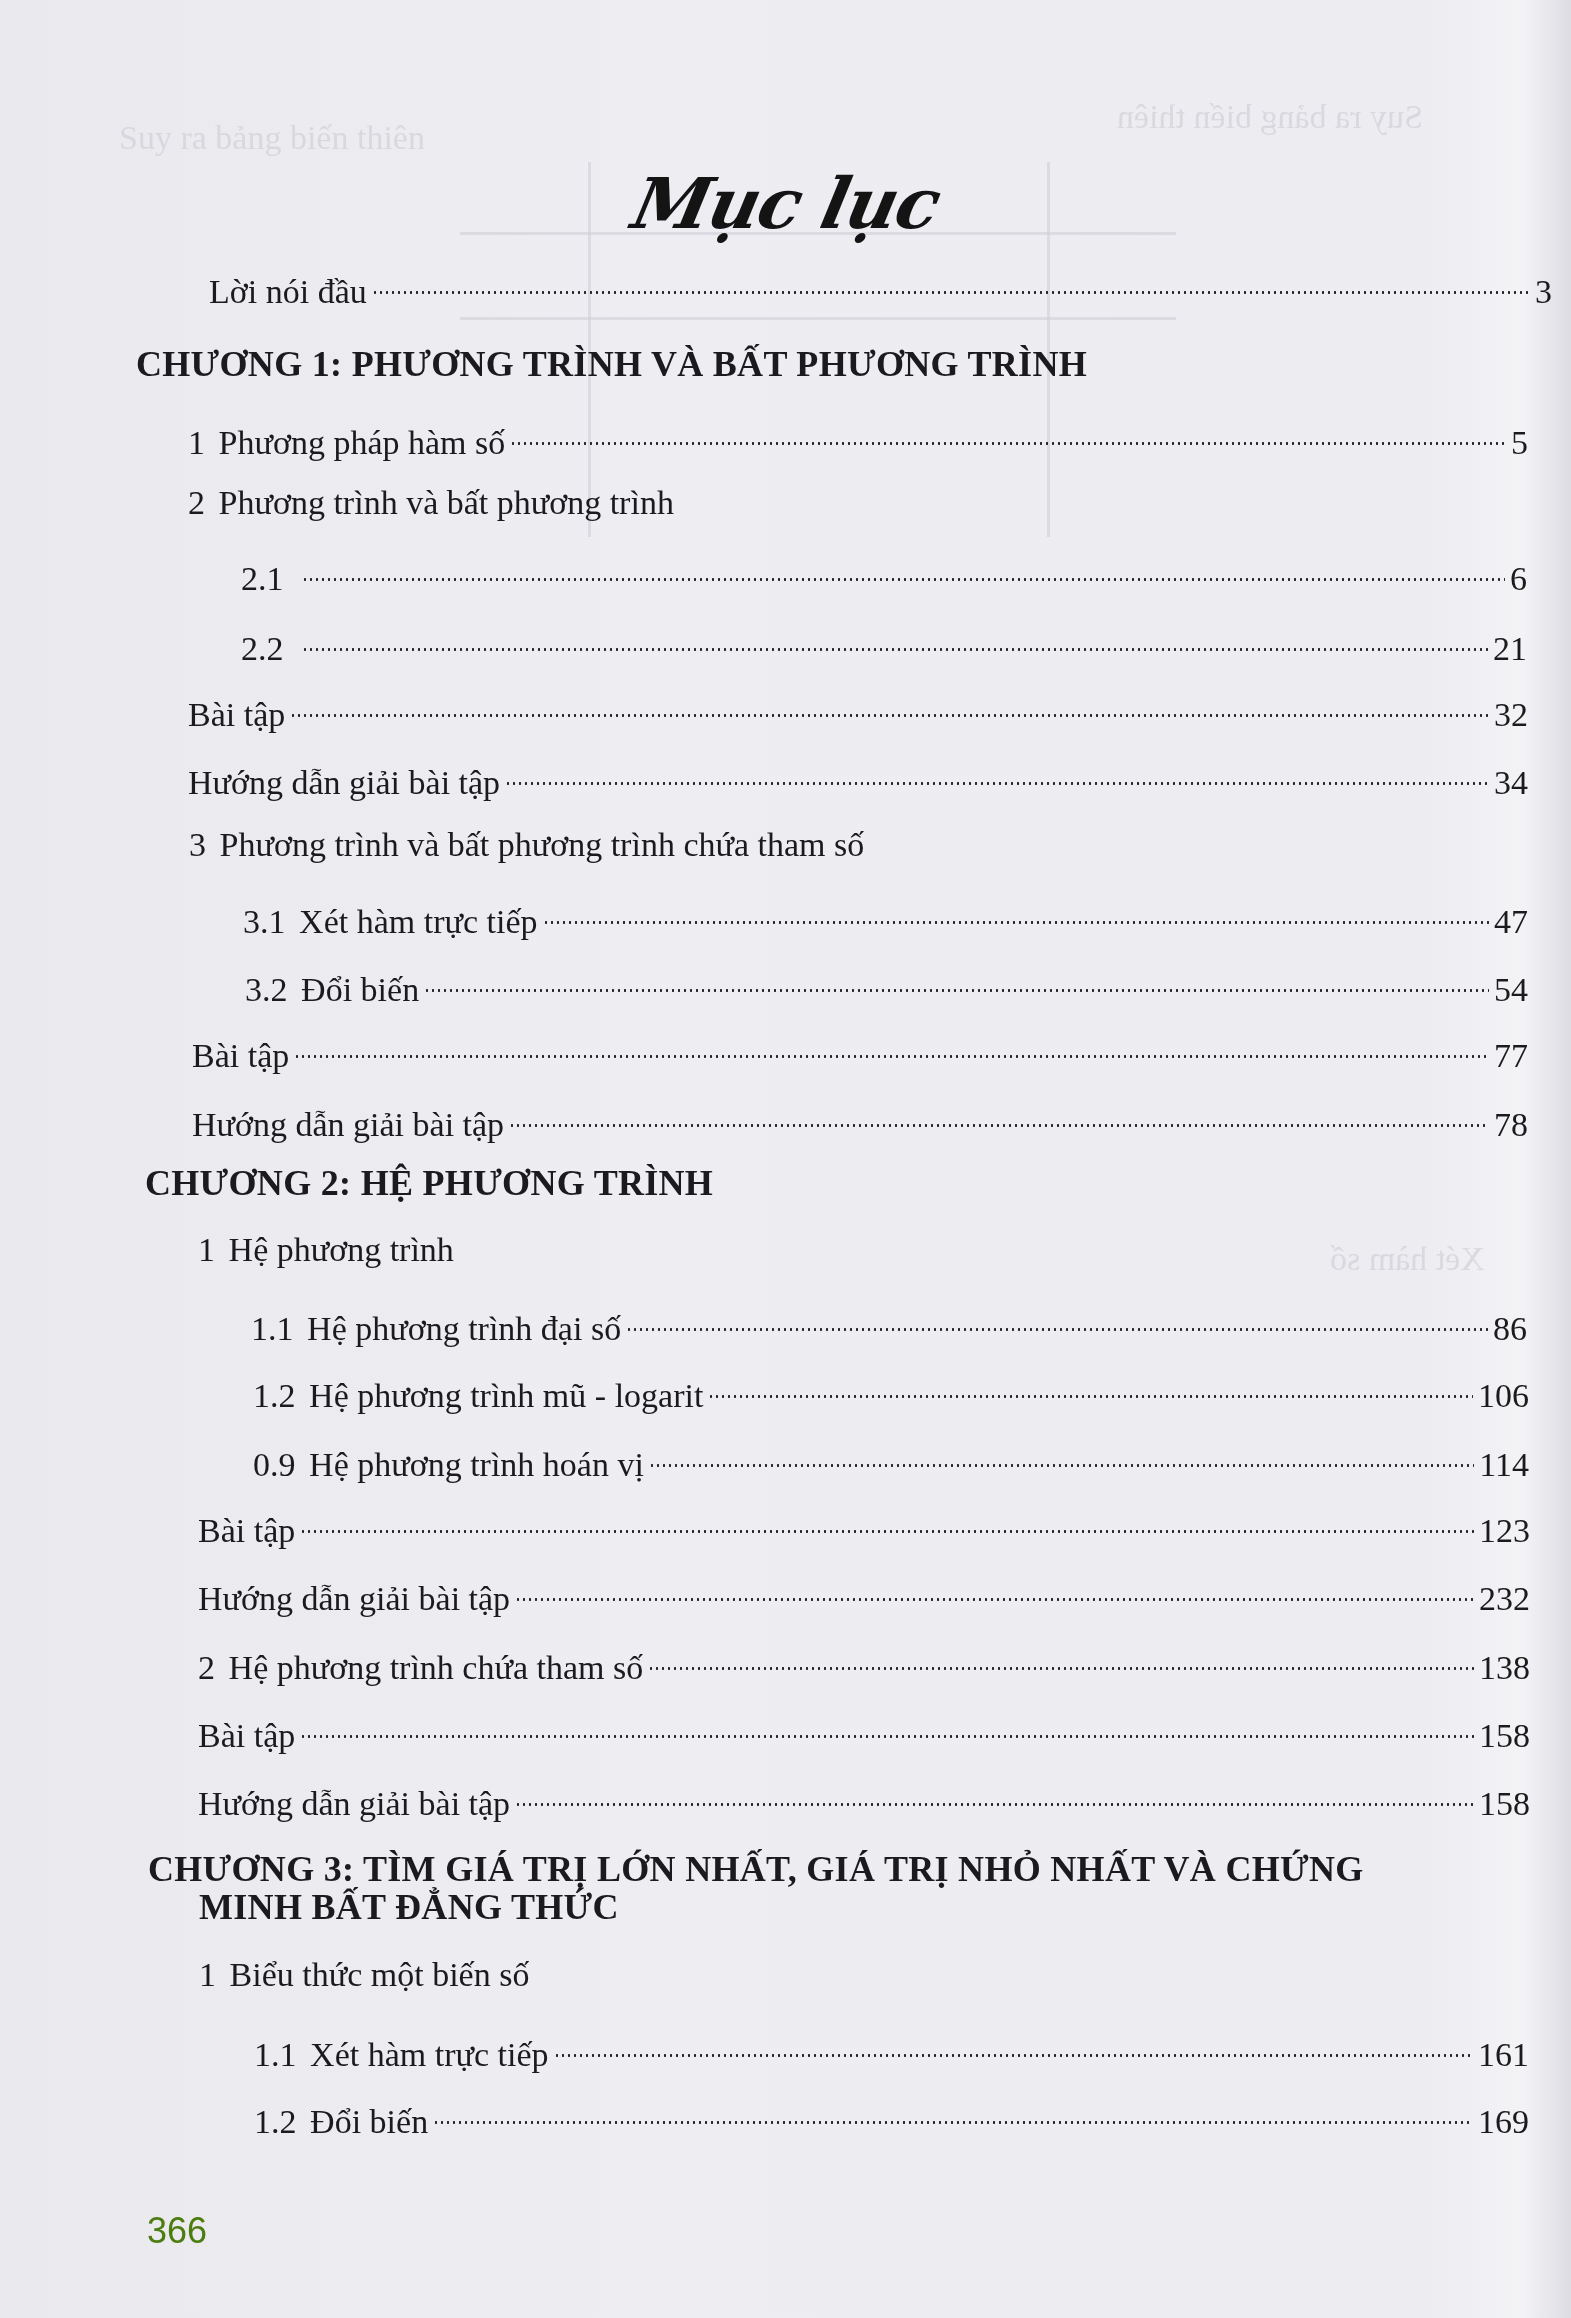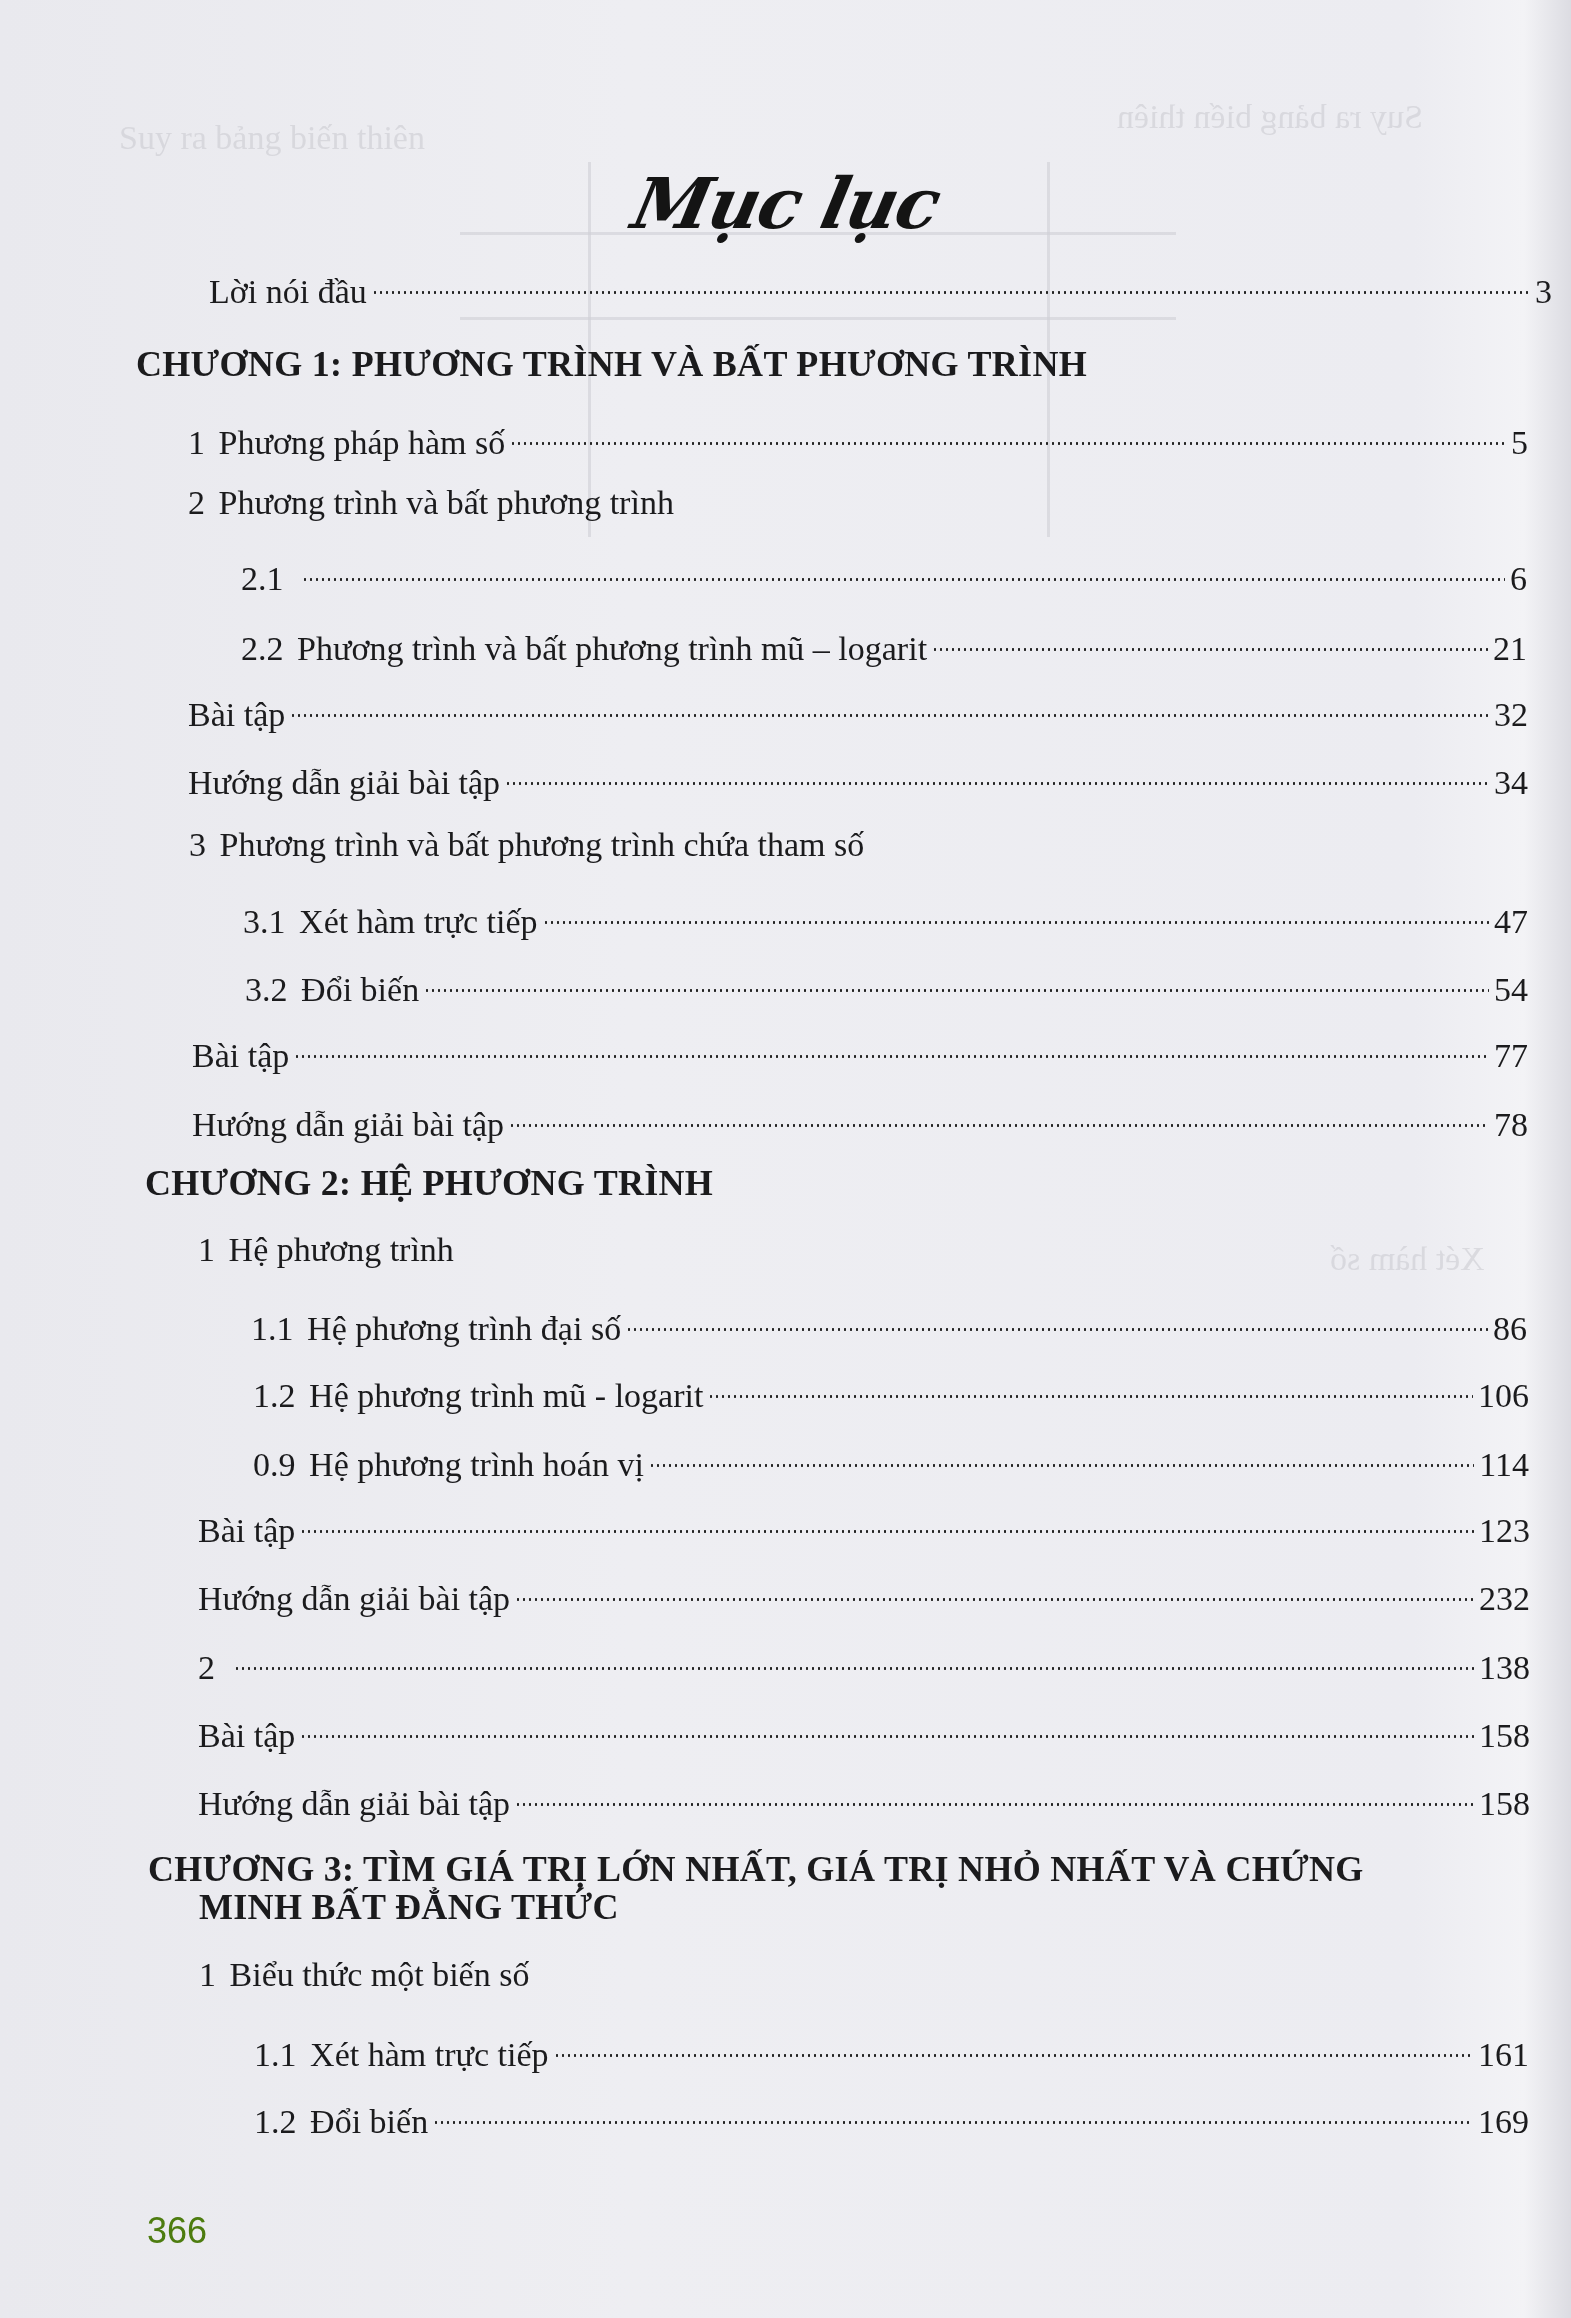--- a/index.html
+++ b/index.html
@@ -76,21 +76,20 @@
   <span class="num">2</span>
   <span class="label">Phương trình và bất phương trình</span>
 </div>
 <div class="row" style="left:241px;top:549px;width:1286px;">
   <span class="num">2.1</span>
   <span class="dots"></span>
   <span class="page">6</span>
 </div>
 <div class="row" style="left:241px;top:619px;width:1286px;">
   <span class="num">2.2</span>
-  <span class="label">Phương trình và bất phương trình mũ – logarit</span>
   <span class="dots"></span>
   <span class="page">21</span>
 </div>
 <div class="row" style="left:188px;top:685px;width:1340px;">
   <span class="label">Bài tập</span>
   <span class="dots"></span>
   <span class="page">32</span>
 </div>
 <div class="row" style="left:188px;top:753px;width:1340px;">
   <span class="label">Hướng dẫn giải bài tập</span>
@@ -153,20 +152,21 @@
   <span class="dots"></span>
   <span class="page">123</span>
 </div>
 <div class="row" style="left:198px;top:1569px;width:1332px;">
   <span class="label">Hướng dẫn giải bài tập</span>
   <span class="dots"></span>
   <span class="page">232</span>
 </div>
 <div class="row" style="left:198px;top:1638px;width:1332px;">
   <span class="num">2</span>
+  <span class="label">Hệ phương trình chứa tham số</span>
   <span class="dots"></span>
   <span class="page">138</span>
 </div>
 <div class="row" style="left:198px;top:1706px;width:1332px;">
   <span class="label">Bài tập</span>
   <span class="dots"></span>
   <span class="page">158</span>
 </div>
 <div class="row" style="left:198px;top:1774px;width:1332px;">
   <span class="label">Hướng dẫn giải bài tập</span>

